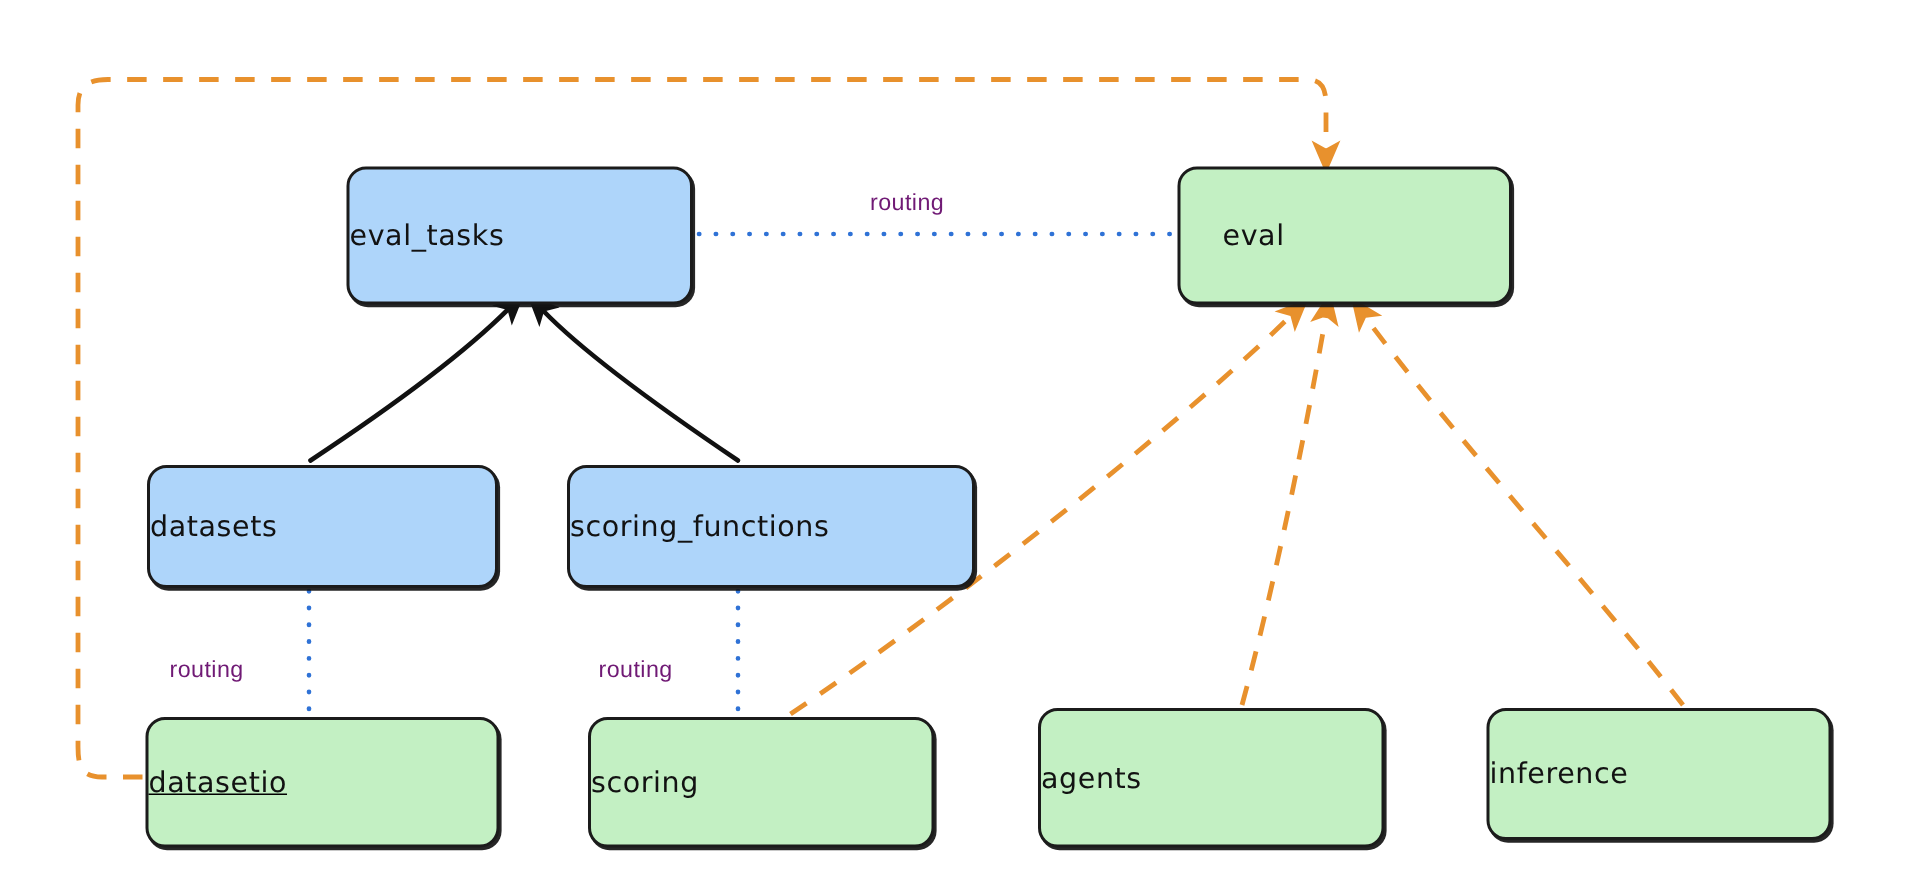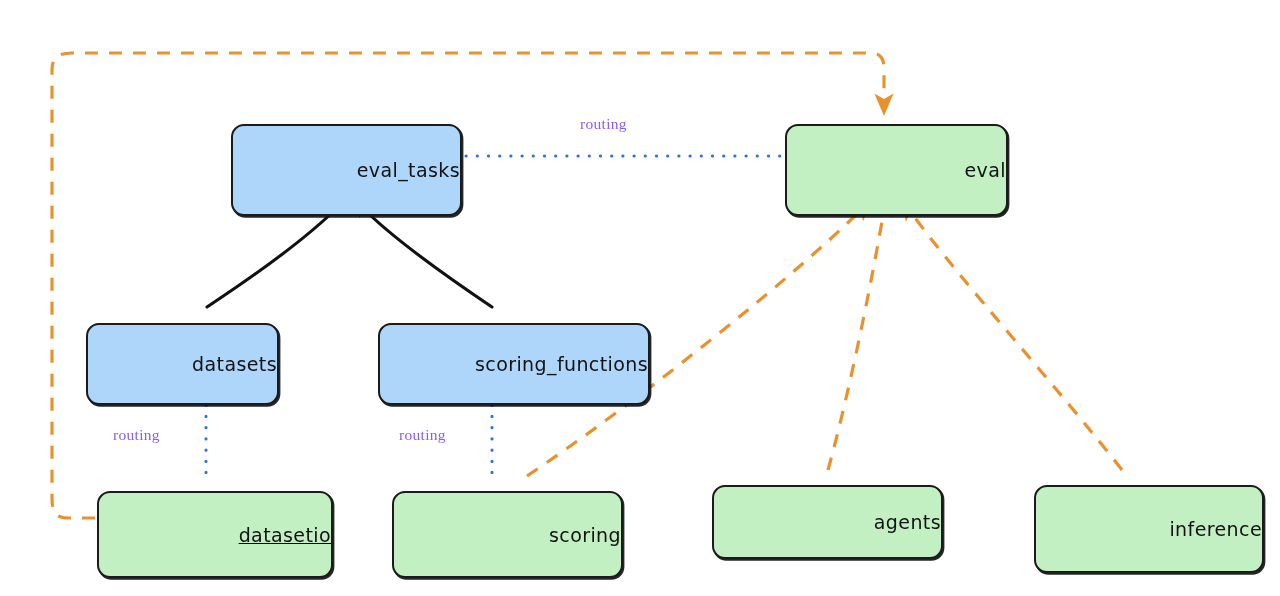--- a/index.html
+++ b/index.html
@@ -27,42 +27,42 @@
     width: 1280px;
     height: 596px;
   }
   .node {
     position: absolute;
     box-sizing: border-box;
     border: 2.6px solid #1b1b1b;
     border-radius: 13px;
     display: flex;
     align-items: center;
-    justify-content: flex-end;
+    justify-content: flex-start;
     box-shadow: 1.4px 1.8px 0 0 rgba(20,20,20,0.92);
-    margin-top: 13px;
   }
   .node-blue  { background: #aed5fa; }
   .node-green { background: #c3f0c3; }
   .node-label {
     font-family: "DejaVu Sans", sans-serif;
     font-size: 19px;
     letter-spacing: 0.4px;
     color: #121212;
     white-space: nowrap;
     user-select: none;
   }
   .edge-label {
     position: absolute;
-    font-family: Liberation Serif, serif;
+    font-family: Liberation Sans, sans-serif;
     font-size: 15.5px;
-    color: #8b5cf6;
+    color: #701a75;
     letter-spacing: 0.3px;
     white-space: nowrap;
     user-select: none;
+    margin-top: 12px;
   }
 </style>
 </head>
 <body>
 
 <div id="diagram-root">
 
   <svg id="edge-layer" viewBox="0 0 1280 596">
     <defs>
       <marker id="arrow-black" markerWidth="9" markerHeight="9" refX="2.2" refY="3.2" orient="auto" markerUnits="strokeWidth">
@@ -110,37 +110,37 @@
   <div class="edge-label" style="left:399px; top:426px;">routing</div>
 
   <div class="node node-blue" style="left:231px; top:111px; width:231px; height:92px;">
     <span class="node-label">eval_tasks</span>
   </div>
 
   <div class="node node-green" style="left:785px; top:111px; width:223px; height:92px;padding-left:28px;">
     <span class="node-label">eval</span>
   </div>
 
-  <div class="node node-blue" style="left:86px; top:310px; width:193px; height:82px;">
+  <div class="node node-blue" style="left:98px; top:310px; width:234px; height:82px;">
     <span class="node-label">datasets</span>
   </div>
 
   <div class="node node-blue" style="left:378px; top:310px; width:272px; height:82px;">
     <span class="node-label">scoring_functions</span>
   </div>
 
   <div class="node node-green" style="left:97px; top:478px; width:236px; height:87px;text-decoration:underline;">
     <span class="node-label">datasetio</span>
   </div>
 
   <div class="node node-green" style="left:392px; top:478px; width:231px; height:87px;">
     <span class="node-label">scoring</span>
   </div>
 
-  <div class="node node-green" style="left:712px; top:472px; width:231px; height:74px;">
+  <div class="node node-green" style="left:692px; top:472px; width:231px; height:93px;">
     <span class="node-label">agents</span>
   </div>
 
-  <div class="node node-green" style="left:1034px; top:472px; width:230px; height:88px;">
+  <div class="node node-green" style="left:991px; top:472px; width:230px; height:88px;">
     <span class="node-label">inference</span>
   </div>
 
 </div>
 
 </body></html>

